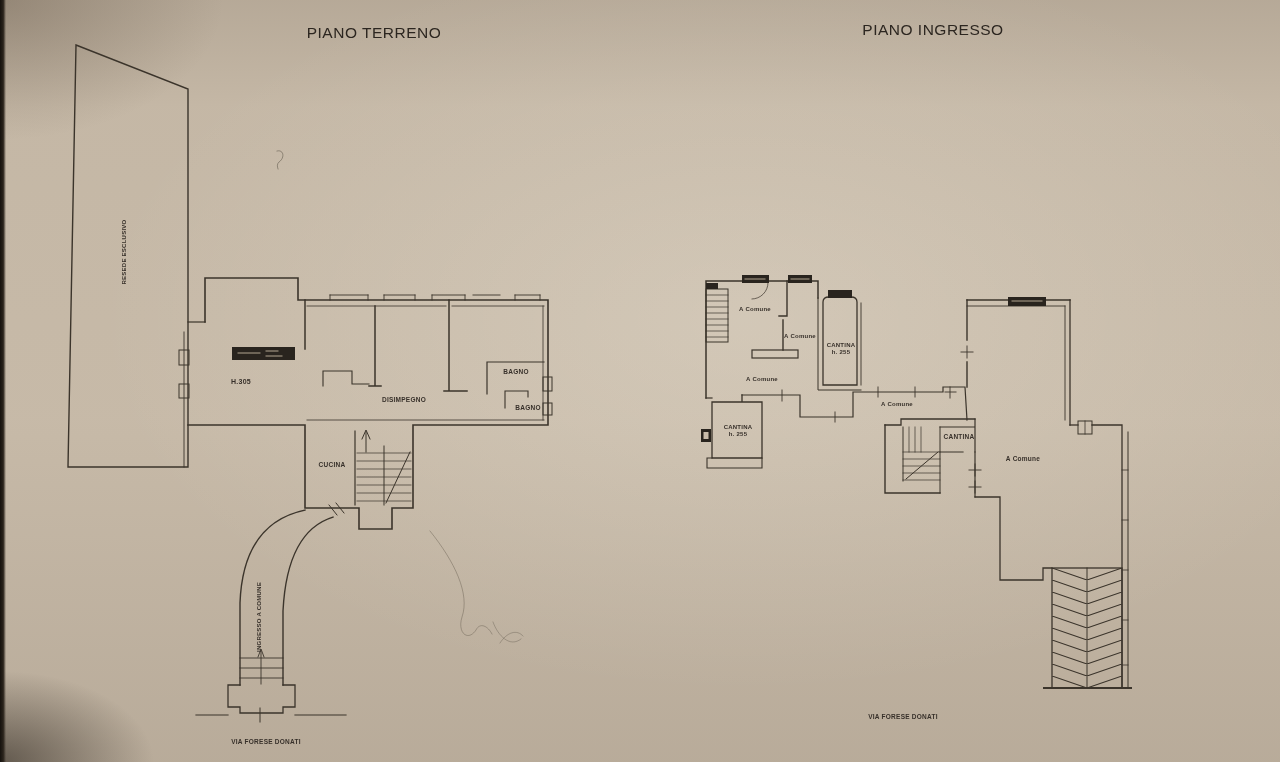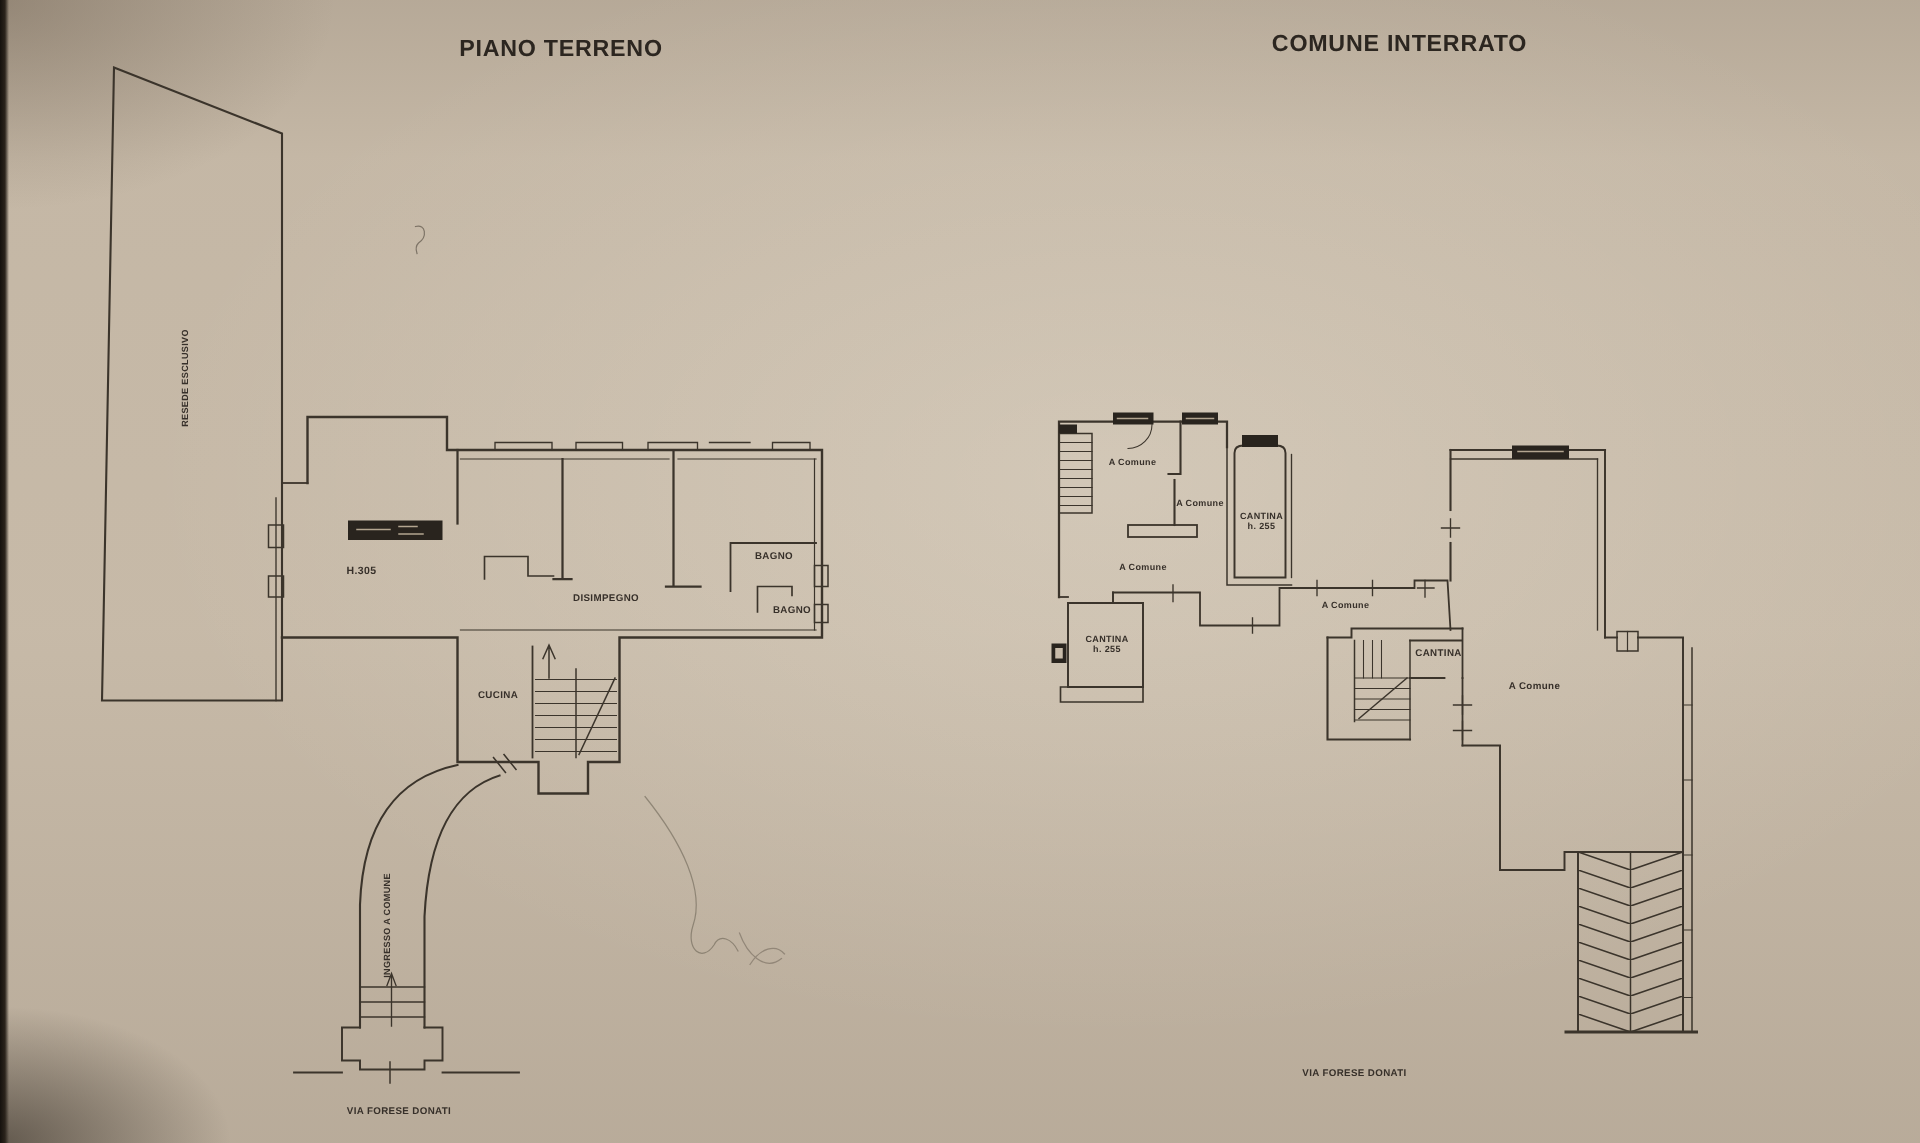--- a/index.html
+++ b/index.html
@@ -13,21 +13,21 @@
       linear-gradient(180deg, rgba(84,70,56,0.16), rgba(84,70,56,0.04) 14%, rgba(84,70,56,0.02) 55%, rgba(84,70,56,0.14) 100%),
       #c9bcaa;
   }
   .edge-left{
     position:absolute;left:0;top:0;width:6px;height:100%;
     background:linear-gradient(90deg,#15110d 0%,#2b241c 55%,rgba(43,36,28,0) 100%);
   }
   svg.plan{position:absolute;left:0;top:0;}
   .title{
     position:absolute;transform:translate(-50%,-50%);
-    font-weight:700;font-size:15.5px;color:#2c2620;letter-spacing:0.5px;white-space:nowrap;
+    font-weight:400;font-size:15.5px;color:#2c2620;letter-spacing:0.5px;white-space:nowrap;
   }
   .lbl{
     position:absolute;transform:translate(-50%,-50%);
     font-weight:700;font-size:6.5px;color:#37302a;letter-spacing:0.25px;white-space:nowrap;
   }
   .lbl.v{transform:translate(-50%,-50%) rotate(-90deg);}
   .lbl.two{text-align:center;line-height:1.2;}
   .lbl.two span{display:block;}
 </style>
 </head>
@@ -156,21 +156,21 @@
       <path d="M1128,432 L1128,688" stroke-width="1"></path>
       <path d="M1122,470 L1128,470 M1122,520 L1128,520 M1122,570 L1128,570 M1122,620 L1128,620 M1122,665 L1128,665" stroke-width="0.8"></path>
 
       <rect x="1052" y="568" width="70" height="120" fill="url(#chev)" stroke-width="1.3"></rect>
       <path d="M1087,568 L1087,688" stroke-width="1"></path>
       <path d="M1044,688 L1131,688" stroke-width="2"></path>
     </g>
   </svg>
 
   <div class="title" style="left:374px;top:33px;">PIANO TERRENO</div>
-  <div class="title" style="left:933px;top:30px;">COMUNE INTERRATO</div>
+  <div class="title" style="left:933px;top:30px;">PIANO INGRESSO</div>
 
   <div class="lbl v" style="left:124px;top:252px;font-size:6px;">RESEDE ESCLUSIVO</div>
   <div class="lbl" style="left:241px;top:381px;font-size:7px;">H.305</div>
   <div class="lbl" style="left:404px;top:399px;">DISIMPEGNO</div>
   <div class="lbl" style="left:516px;top:371px;">BAGNO</div>
   <div class="lbl" style="left:528px;top:407px;">BAGNO</div>
   <div class="lbl" style="left:332px;top:464px;">CUCINA</div>
   <div class="lbl v" style="left:259px;top:617px;font-size:6px;">INGRESSO A COMUNE</div>
   <div class="lbl" style="left:266px;top:741px;">VIA FORESE DONATI</div>
 

